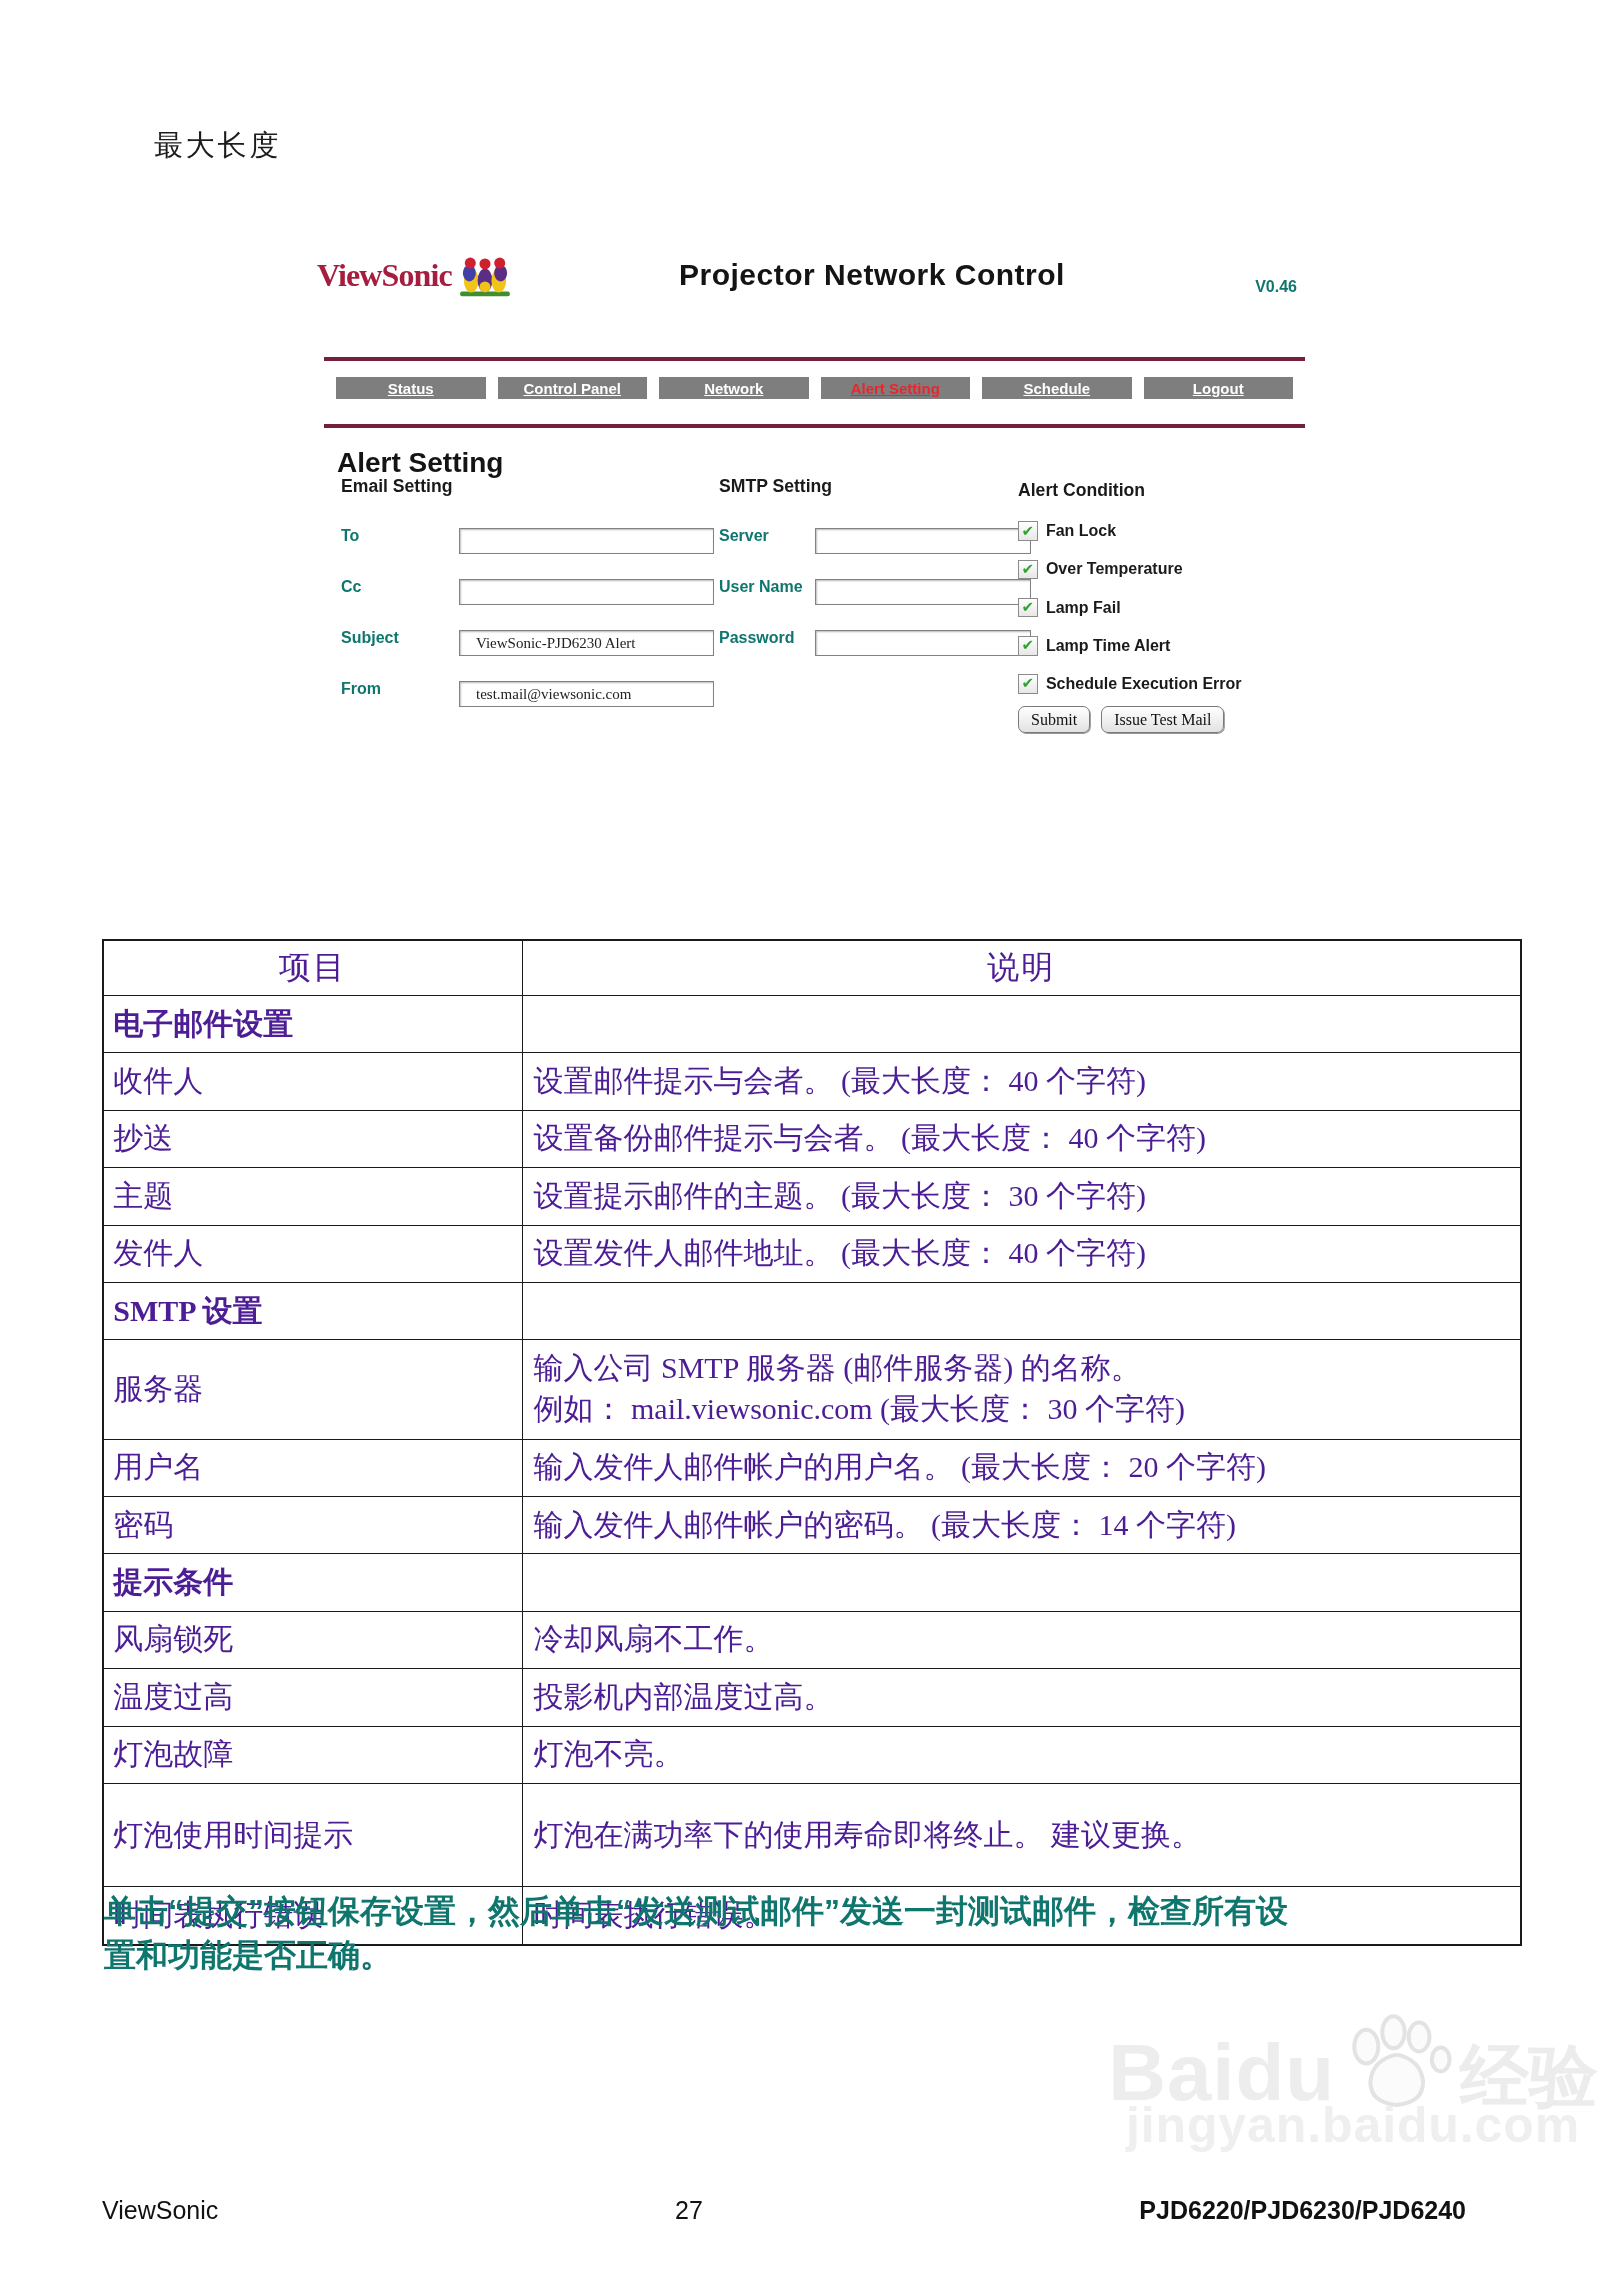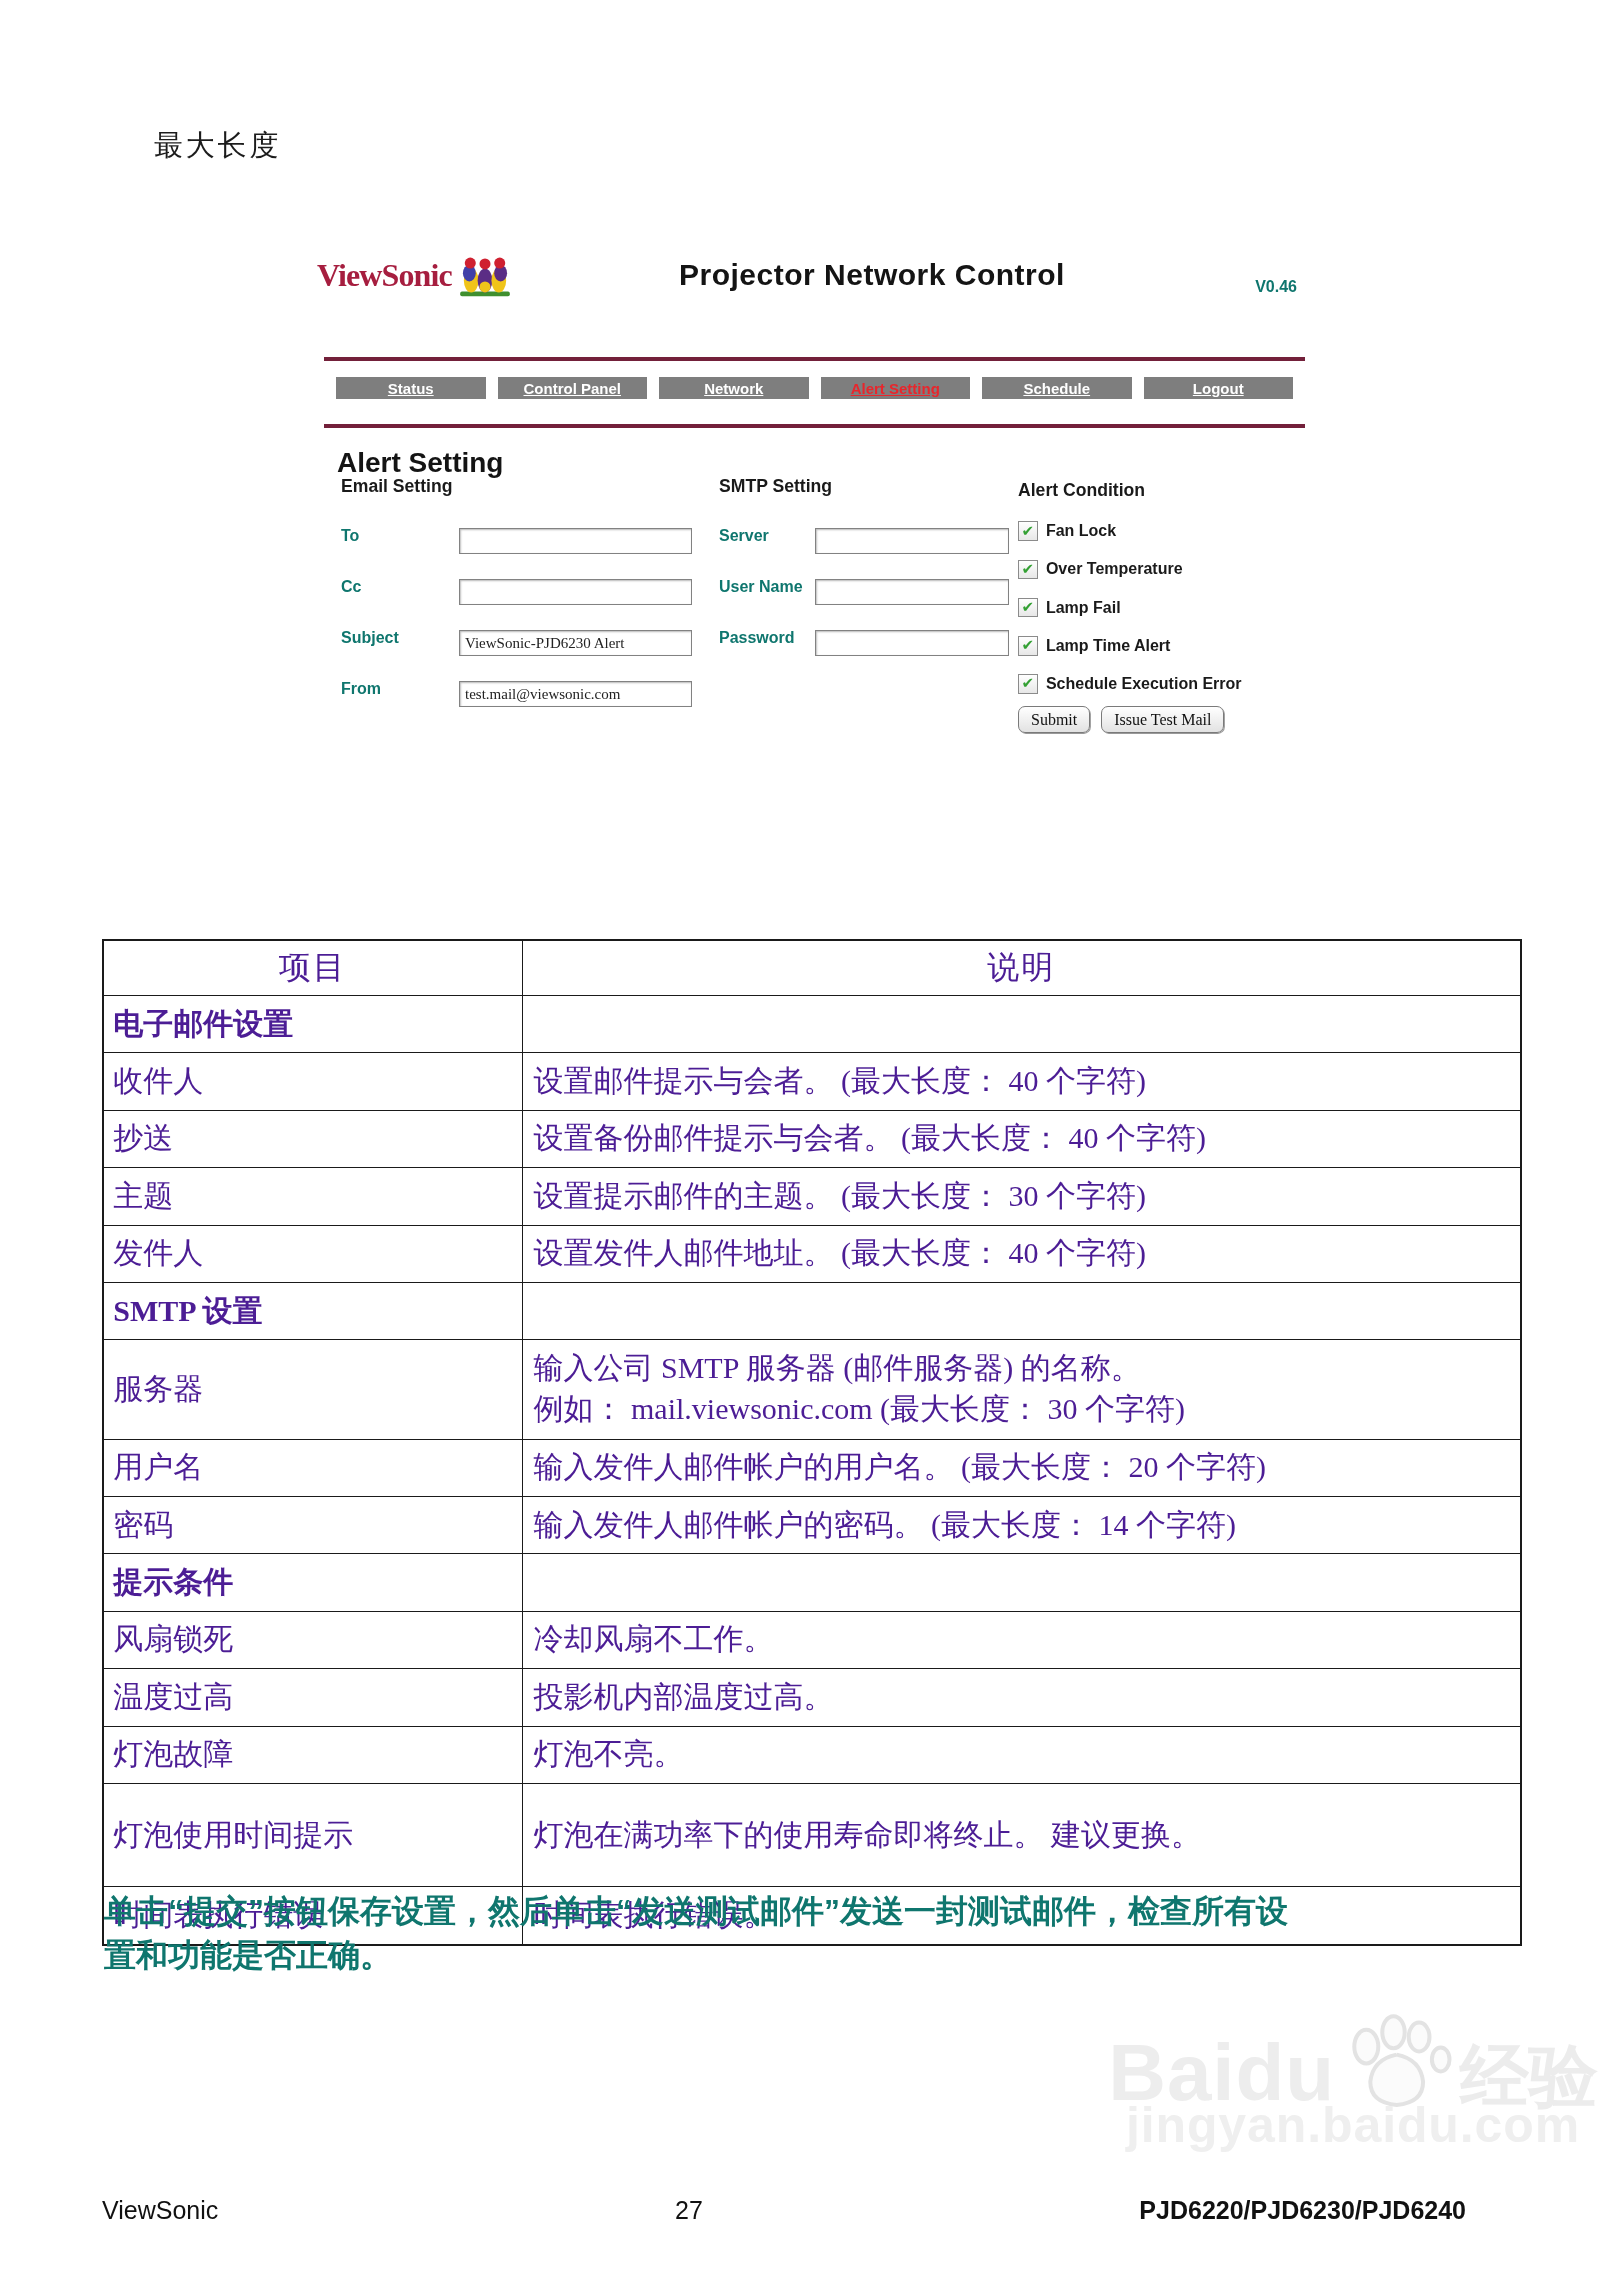--- a/index.html
+++ b/index.html
@@ -31,21 +31,21 @@
 
   .email-col{position:absolute;left:128px;top:237px;}
   .smtp-col{position:absolute;left:506px;top:237px;}
   .alert-col{position:absolute;left:805px;top:241px;}
   .col-heading{font-size:17.6px;font-weight:bold;margin-bottom:20.4px;color:#1a1a1a;}
   .field-row{display:flex;align-items:center;margin-bottom:14px;}
   .f-label{width:118px;font-size:16px;font-weight:bold;color:#0f766e;}
   .smtp-col .f-label{width:96px;}
   .f-input{width:221px;height:24px;border:0.9px solid #828282;background:#fff;
     box-shadow:inset 0.9px 0.9px 1.9px rgba(0,0,0,.28);
-    font-family:"Liberation Serif","DejaVu Serif",serif;font-size:15px;padding:0 5px;color:#222;margin-top:11px;}
+    font-family:"Liberation Serif","DejaVu Serif",serif;font-size:15px;padding:0 16px;color:#222;margin-top:11px;}
   .smtp-col .f-input{width:182px;}
   .chk-row{display:flex;align-items:center;margin-bottom:18.6px;}
   .checkbox{width:17.6px;height:17.6px;border:0.9px solid #8b8b8b;background:linear-gradient(180deg,#ffffff,#e7e7e7);
     display:inline-flex;align-items:center;justify-content:center;margin-right:8.3px;cursor:pointer;}
   .check{color:var(--check-green);font-size:15px;font-weight:bold;line-height:1;transform:translateY(-0.9px);}
   .chk-label{font-size:16px;font-weight:bold;color:#1a1a1a;}
   .btn-row{position:absolute;left:805px;top:467px;display:flex;gap:11px;}
   .push-btn{font-family:"Liberation Serif","DejaVu Serif",serif;font-size:16px;color:#111;
     background:linear-gradient(180deg,#ffffff,#e2e2e2);border:0.9px solid #7a7a7a;border-radius:7px;
     padding:3.7px 12px;box-shadow:0.9px 0.9px 0 #999;cursor:pointer;}

